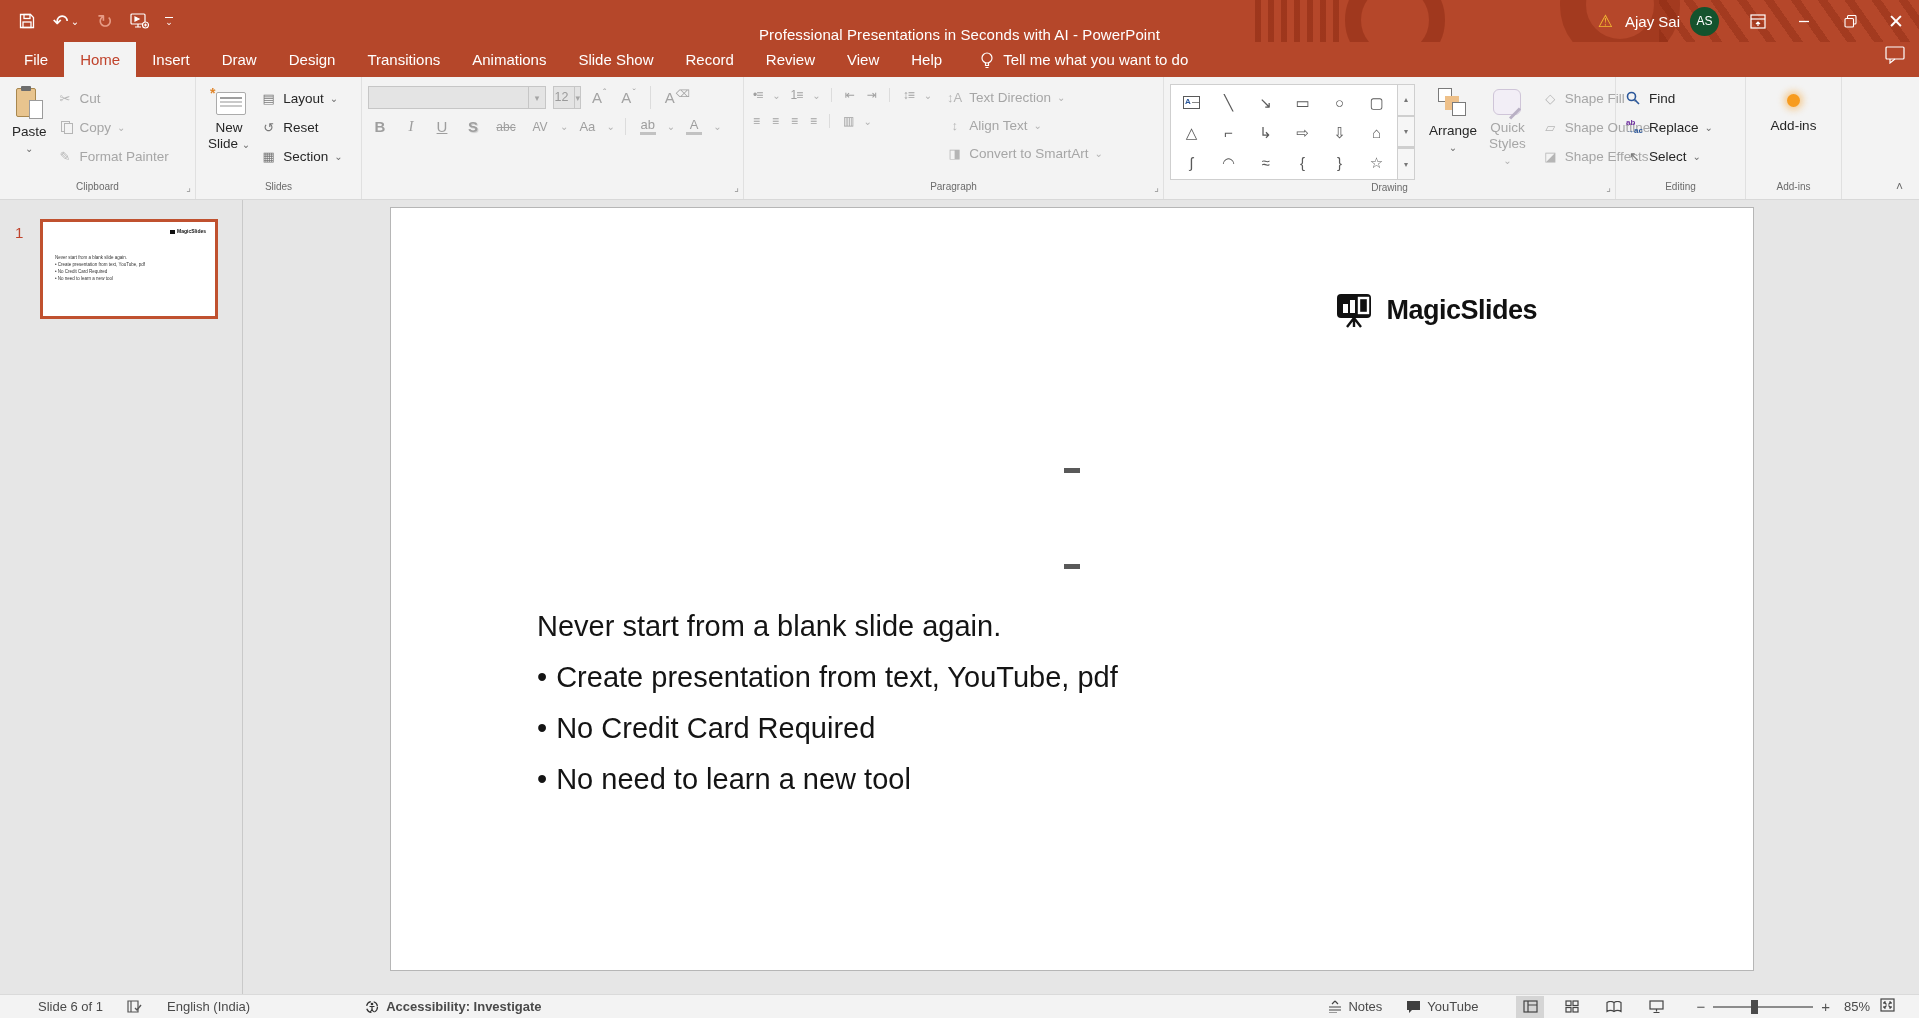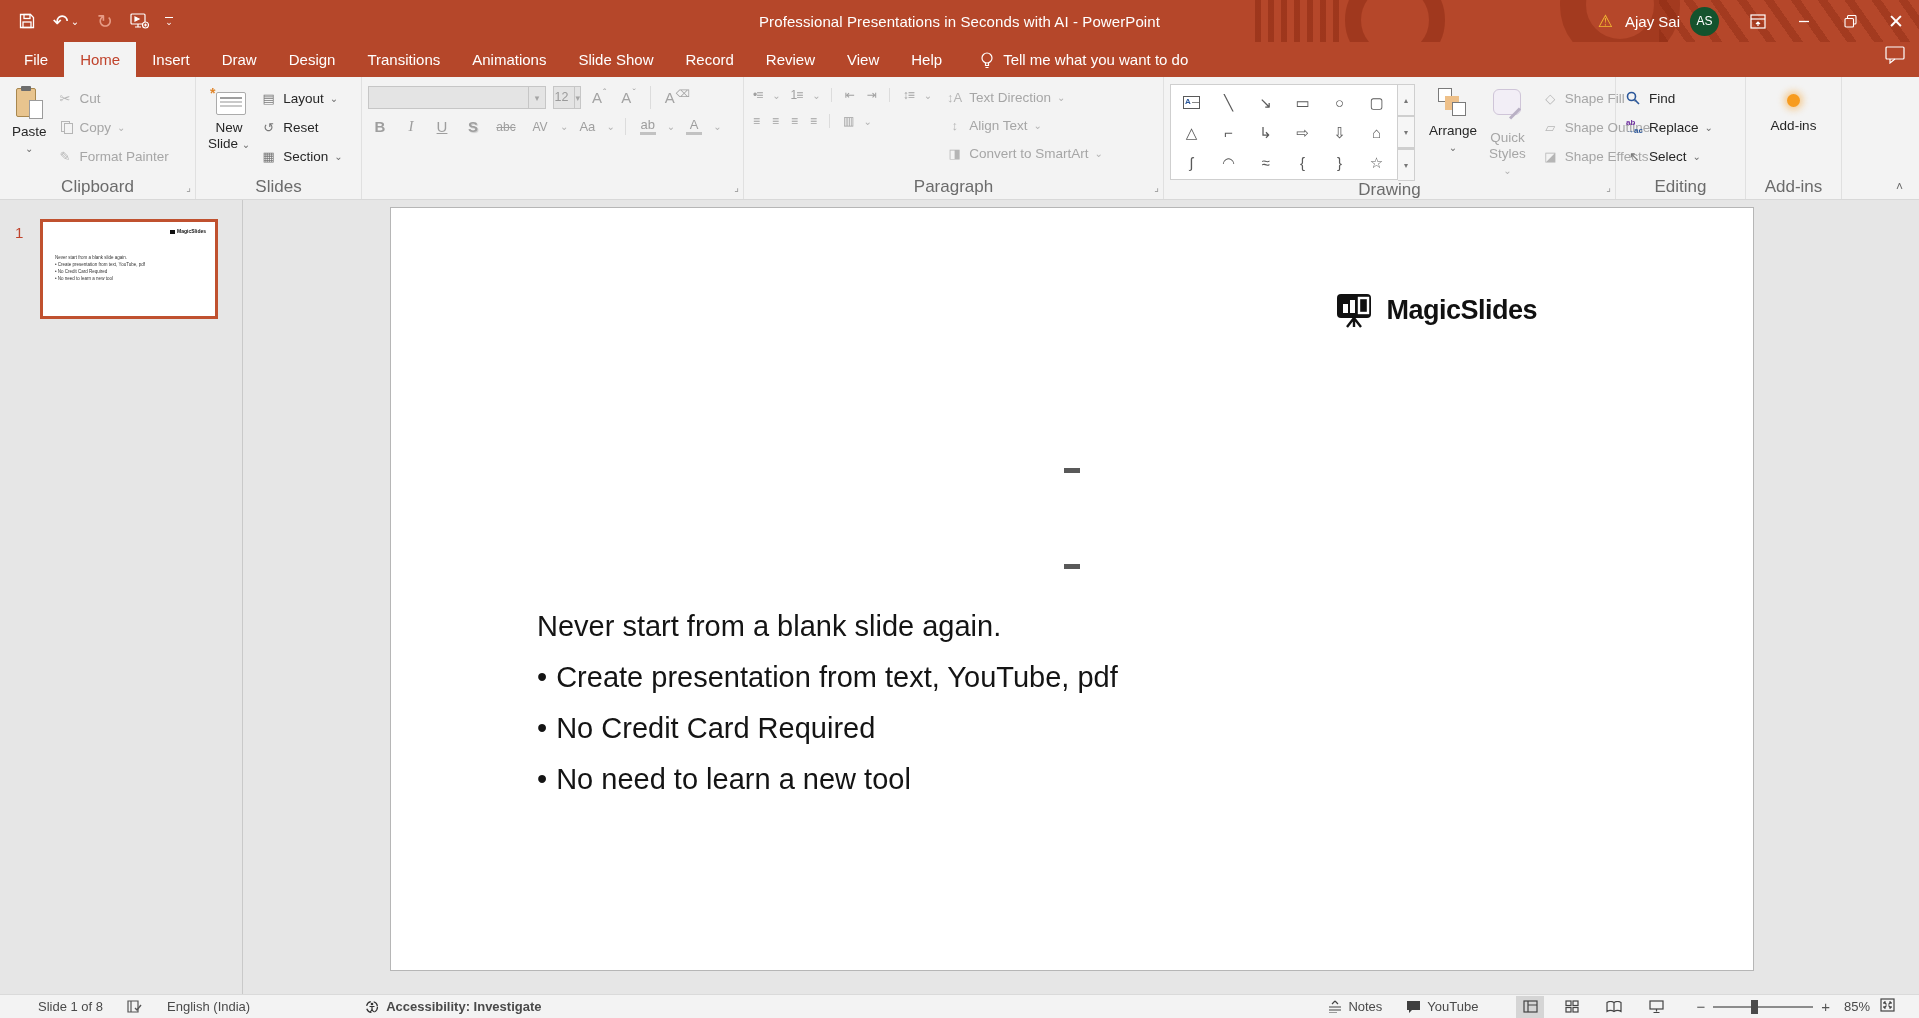--- a/index.html
+++ b/index.html
@@ -23,46 +23,46 @@
     background:repeating-linear-gradient(55deg, rgba(130,35,12,.35) 0 8px, transparent 8px 22px); }
   .qat { display:flex; align-items:center; gap:0; padding-left:10px; position:relative; z-index:2; }
   .qat-btn { width:34px; height:42px; display:flex; align-items:center; justify-content:center; color:#fff; font-size:17px; }
   .qat-btn svg { display:block; }
   .qat-undo { display:flex; align-items:center; width:44px; }
   .qat-redo { color:#e79c86; }
   .mini-chev { font-size:10px; color:#fff; margin-left:2px; }
   .qat-more { flex-direction:column; width:26px; gap:0; }
   .qat-more .bar { width:8px; border-top:1.5px solid #fff; margin-bottom:1px; }
   .qat-more .chv { font-size:9px; line-height:6px; }
-  .tb-title { position:absolute; left:0; right:0; top:0; height:42px; display:flex; align-items:center; justify-content:center;
+  .tb-title { position:absolute; left:0; right:0; top:13px; height:42px; display:flex; align-items:center; justify-content:center;
     font-size:15px; color:#fff; z-index:1; letter-spacing:.1px; }
   .tb-right { margin-left:auto; display:flex; align-items:center; height:42px; position:relative; z-index:3; }
   .tb-warning { font-size:17px; color:#f2b632; margin-right:12px; }
   .tb-user { font-size:15px; margin-right:10px; }
   .tb-avatar { width:29px; height:29px; border-radius:50%; background:#14532d; color:#fff; font-size:12px;
     display:flex; align-items:center; justify-content:center; margin-right:16px; }
   .winbtn { width:46px; height:42px; display:flex; align-items:center; justify-content:center; color:#fff; }
   .winbtn svg { display:block; }
   .close-x { font-size:19px; font-weight:400; }
   
   .tabrow { height:35px; background:#b5472a; display:flex; align-items:stretch; padding-left:8px; position:relative; }
   .tab { color:#fff; font-size:15px; padding:0 16px; display:flex; align-items:center; cursor:default; }
   .tab.active { background:#f3f3f3; color:#c0432c; }
   .tellme { display:flex; align-items:center; gap:9px; color:#fff; font-size:15px; margin-left:22px; }
   .bulb svg { display:block; }
   .tab-chat { position:absolute; right:14px; top:4px; color:#fff; }
   
   .ribbon { height:123px; background:#f3f3f3; border-bottom:1px solid #d8d8d8; display:flex; position:relative; }
   .rgroup { display:flex; flex-direction:column; border-right:1px solid #e0e0e0; position:relative; }
   .rg-content { flex:1; display:flex; padding:7px 6px 0 6px; }
-  .rg-label { height:21px; font-size:17px; color:#6b6b6b; display:flex; align-items:center; justify-content:center; padding-bottom:4px; }
+  .rg-label { height:21px; font-size:10px; color:#6b6b6b; display:flex; align-items:center; justify-content:center; padding-bottom:4px; }
   .launcher { position:absolute; right:4px; bottom:6px; font-size:10px; color:#8e8e8e; }
   .bigbtn { display:flex; flex-direction:column; align-items:center; justify-content:flex-start; padding:2px 6px; gap:5px; }
   .bigbtn .blabel { font-size:13.5px; color:#262626; text-align:center; line-height:16px; }
-  .bigbtn .blabel.dis { color:#a6a6a6;margin-top:10px; }
+  .bigbtn .blabel.dis { color:#a6a6a6; }
   .chev { font-size:10px; color:#6e6e6e; }
   .dis .chev, .chev.dis { color:#b3b3b3; }
   .smallcol { display:flex; flex-direction:column; justify-content:flex-start; gap:5px; padding-top:2px; }
   .sbtn { display:flex; align-items:center; gap:6px; font-size:13.5px; color:#262626; height:24px; padding:0 4px; white-space:nowrap; }
   .sbtn.dis { color:#a6a6a6; }
   .sicon { font-size:13px; color:#787878; width:17px; text-align:center; }
   .sbtn.dis .sicon { color:#b5b5b5; }
   
   .paste-icon { width:27px; height:33px; position:relative; }
   .pi-board { position:absolute; left:0; top:2px; width:20px; height:29px; background:#e8c48e; border:1px solid #a8874e; border-radius:2px; }
@@ -591,21 +591,21 @@
           <span class="sb-bullet">•</span><span>No Credit Card Required</span></div>
         <div class="sb-line">
           <span class="sb-bullet">•</span><span>No need to learn a new tool</span></div>
       </div>
     </div>
   </div>
 </div>
 
 <div class="statusbar">
   <div class="st-left">
-    <span class="st-item" style="padding-left:0;">Slide 1 of 8</span>
+    <span class="st-item" style="padding-left:0;">Slide 6 of 1</span>
     <span class="st-item">
       <svg width="16" height="15" viewBox="0 0 16 15" fill="none" stroke="#555" stroke-width="1.2">
         <path d="M1 2 h10 v11 h-10 z"></path>
           <path d="M4 2 v11"></path>
           <path d="M8 9 l2 2 4 -5" stroke-width="1.4"></path>
       </svg>
     </span>
     <span class="st-item">English (India)</span>
     <span class="st-item" style="margin-left:90px;">
       <svg width="16" height="16" viewBox="0 0 16 16" fill="none" stroke="#333" stroke-width="1.2">

